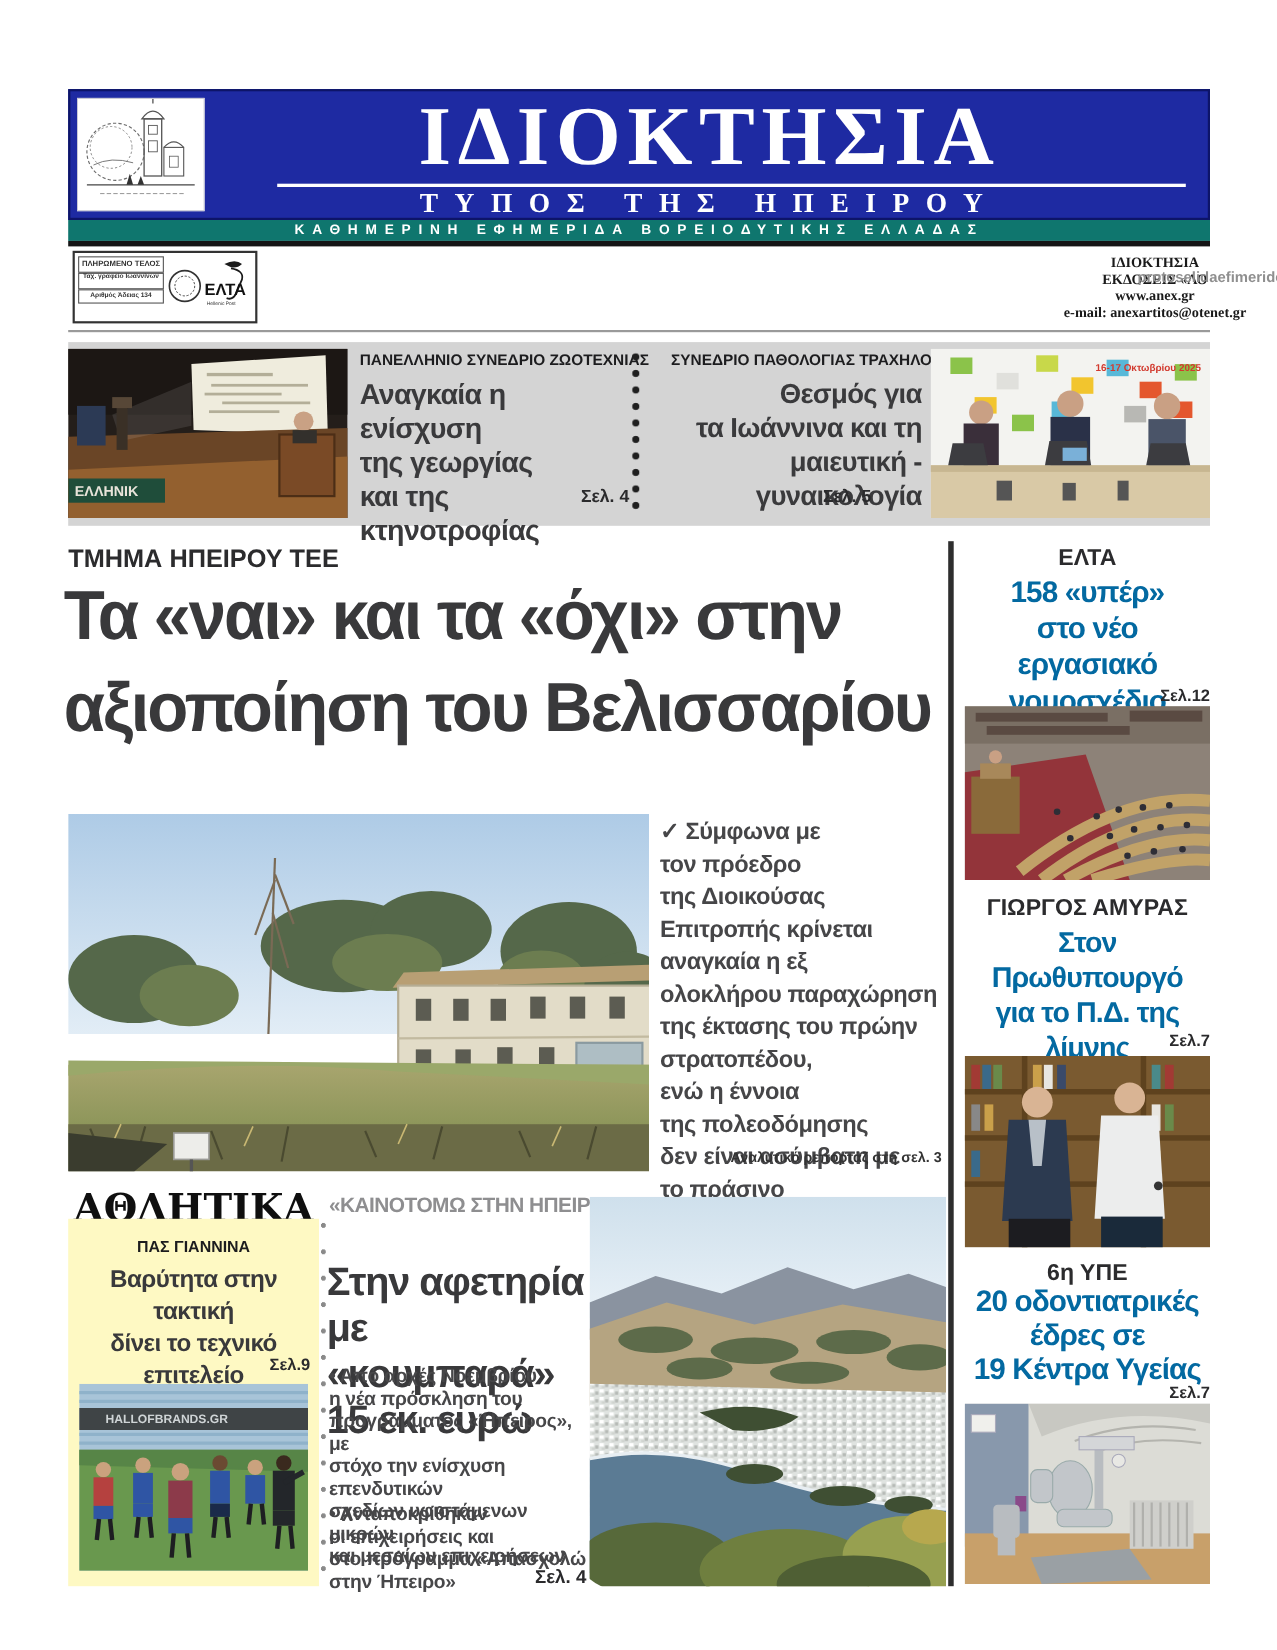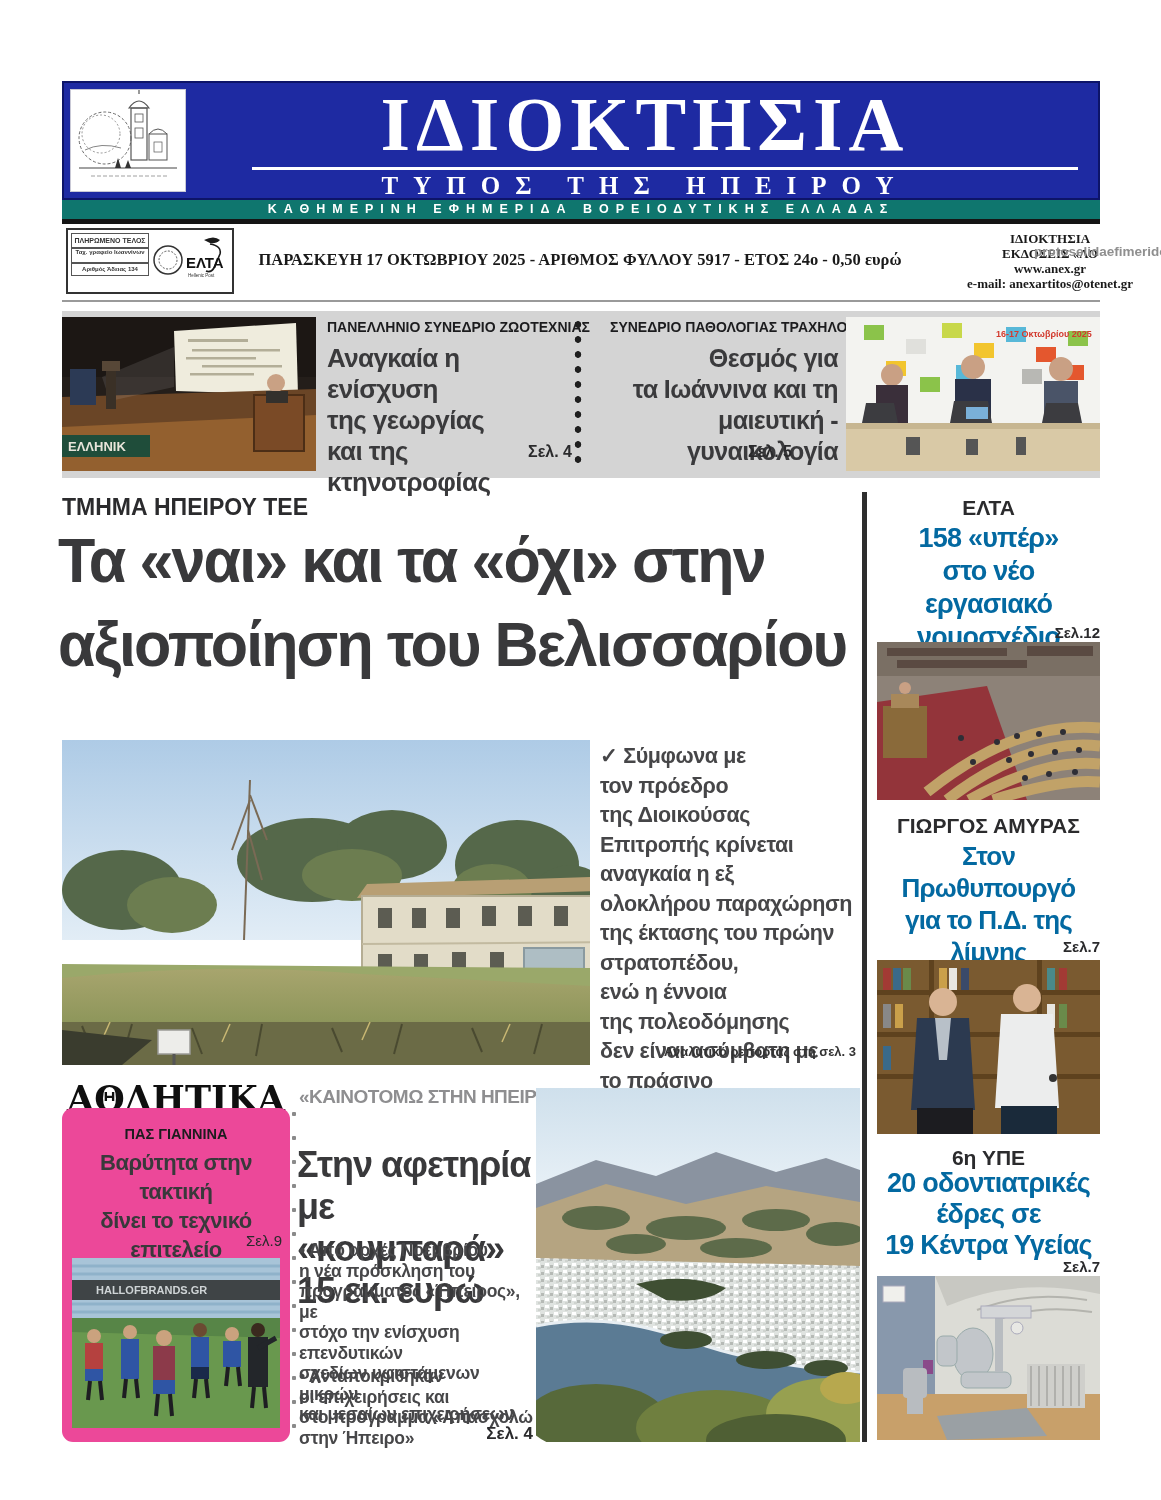--- a/index.html
+++ b/index.html
@@ -54,25 +54,25 @@
 
   
   .rc{left:877px;width:223px;text-align:center;}
   .rc-kicker{font-weight:bold;font-size:21px;color:#2b2b2d;}
   .rc-headline{font-weight:bold;font-size:27px;line-height:33px;color:#0369a1;letter-spacing:-0.8px;}
   .rc-page{font-weight:bold;font-size:15px;color:#2a2a2c;text-align:right;}
 
   
   .sports-title{left:62px;top:1078px;width:228px;text-align:center;font-family:"DejaVu Serif",serif;
                 font-weight:bold;font-size:35px;color:#0f0f0f;}
-  .sports-box{left:62px;top:1108px;width:228px;height:334px;background:#ec4899;border-radius:11px;}
+  .sports-box{left:62px;top:1108px;width:228px;height:334px;background:#fef9c3;}
   .sports-kicker{position:absolute;left:0;top:18px;width:228px;text-align:center;font-weight:bold;font-size:14.5px;color:#1c1c1e;}
   .sports-headline{position:absolute;left:4px;top:40px;width:220px;text-align:center;font-weight:bold;
                    font-size:22px;line-height:29px;color:#39393b;letter-spacing:-0.5px;}
-  .sports-page{position:absolute;right:8px;top:124px;font-weight:normal;font-size:15px;color:#2a2a2c;}
+  .sports-page{position:absolute;right:8px;top:124px;font-weight:bold;font-size:15px;color:#2a2a2c;}
 
   
   .fund-kicker{left:299px;top:1086px;font-weight:bold;font-size:19px;color:#8e8e90;letter-spacing:-0.5px;}
   .fund-headline{left:297px;top:1112px;width:240px;font-weight:bold;font-size:36px;line-height:42px;
                  color:#39393b;letter-spacing:-1px;margin-top:32px;}
   .fund-bullet{left:299px;width:242px;font-weight:bold;font-size:17.5px;line-height:20.5px;color:#474749;letter-spacing:-0.3px;}
   .fund-page{left:445px;top:1424px;width:88px;text-align:right;font-weight:bold;font-size:17px;color:#2a2a2c;}
 
   .photo{display:block;}
 </style>
@@ -122,21 +122,20 @@
     <svg width="80" height="60" viewBox="0 0 80 60" style="position:absolute;left:84px;top:2px;">
       <circle cx="16" cy="28" r="14" fill="none" stroke="#333" stroke-width="1.5"></circle>
       <circle cx="16" cy="28" r="9" fill="none" stroke="#333" stroke-width="0.8" stroke-dasharray="2 1.5"></circle>
       <path d="M52 8 q10 -5 16 0 q-4 4 -10 3 Z" fill="#1a1a1a"></path>
       <path d="M58 12 q12 2 10 10 l-6 14 q-3 5 -8 3" fill="none" stroke="#1a1a1a" stroke-width="1.6"></path>
       <text x="34" y="36" font-family="Liberation Sans,sans-serif" font-weight="bold" font-size="15" fill="#111">ΕΛΤΑ</text>
       <text x="36" y="45" font-family="Liberation Sans,sans-serif" font-size="4.5" fill="#333">Hellenic Post</text>
     </svg>
   </div>
 
-  <div class="abs issue-line">ΠΑΡΑΣΚΕΥΗ 17 ΟΚΤΩΒΡΙΟΥ 2025  -  ΑΡΙΘΜΟΣ ΦΥΛΛΟΥ 5917 - ΕΤΟΣ 24ο - 0,50 ευρώ</div>
 
   <div class="abs owner">
     <div>ΙΔΙΟΚΤΗΣΙΑ</div>
     <div>ΕΚΔΟΣΕΙΣ «ΛΟ</div>
     <div>www.anex.gr</div>
     <div>e-mail: anexartitos@otenet.gr</div>
     <span class="watermark">protoselidaefimeridon.gr</span>
   </div>
 
   <div class="abs gray-rule"></div>

